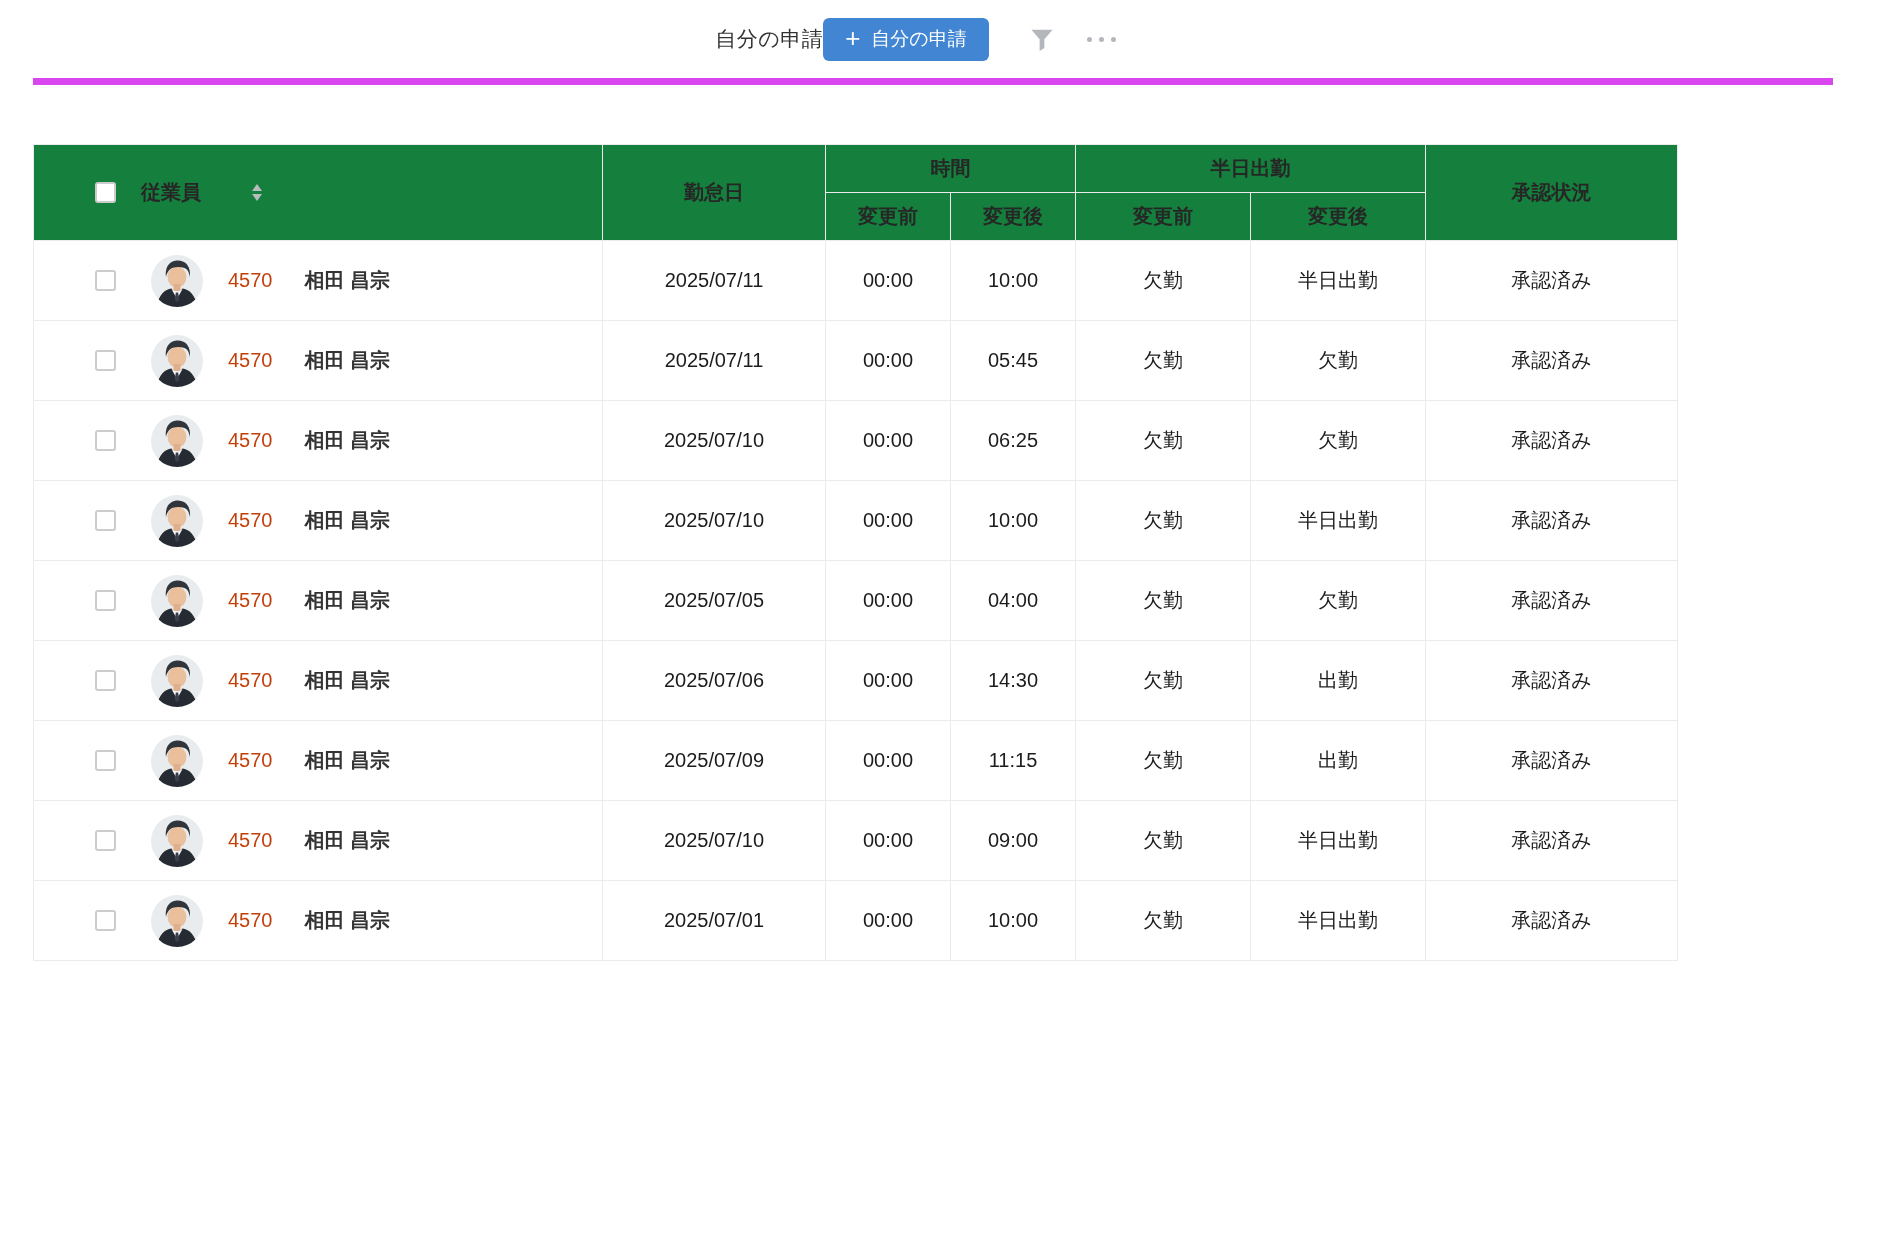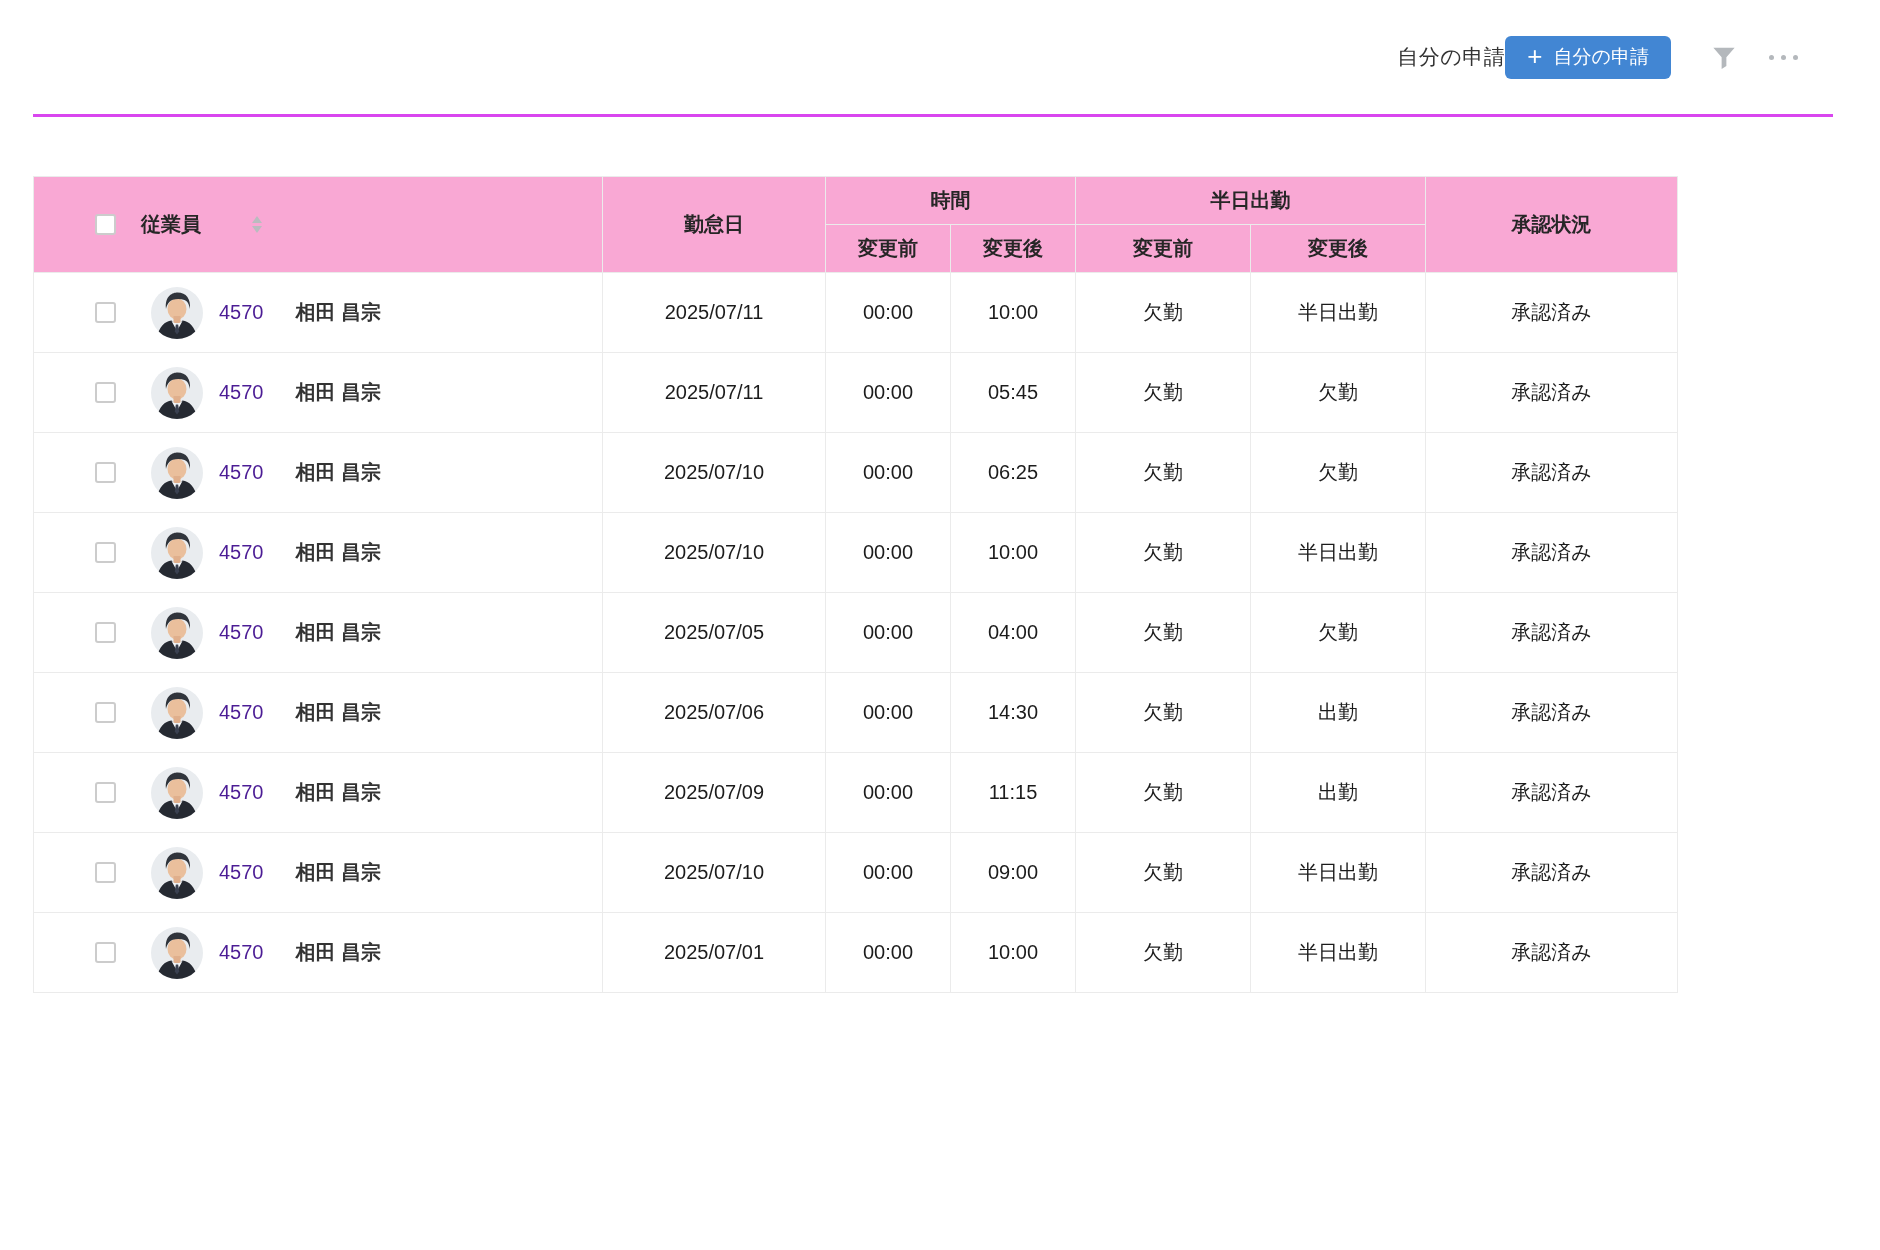--- a/index.html
+++ b/index.html
@@ -6,25 +6,25 @@
   html, body {
     width: 1880px; height: 1250px;
     background: #ffffff;
     font-family: "Liberation Sans", "DejaVu Sans", sans-serif;
     overflow: hidden;
   }
   .page { padding: 0 47px 0 33px; }
 
   
   .header-bar {
-    height: 117px;
+    height: 85px;
     display: flex;
     align-items: center;
-    justify-content: flex-end;
-    border-bottom: 3px solid #d946ef;
+    justify-content: center;
+    border-bottom: 7px solid #d946ef;
   }
   .page-title {
     font-size: 21px;
     font-weight: 500;
     color: #333333;
     letter-spacing: 0.5px;
   }
   .toolbar { display: flex; align-items: center; }
   .add-btn {
     display: inline-flex;
@@ -78,21 +78,21 @@
   table.requests th, table.requests td {
     border: 1px solid #ebebeb;
     text-align: center;
     vertical-align: middle;
   }
   table.requests thead th {
     height: 48px;
     font-size: 20px;
     font-weight: 700;
     color: #262626;
-    background: #f9a8d4;
+    background: #15803d;
   }
   table.requests tbody td {
     height: 80px;
     font-size: 20px;
     font-weight: 500;
     color: #1c1c1c;
   }
   .th-emp, .td-emp { text-align: left; }
   .emp-flex {
     display: flex;
@@ -130,21 +130,21 @@
     border-top: 7px solid #b9bcbf;
   }
   .avatar {
     width: 52px; height: 52px;
     border-radius: 50%;
     overflow: hidden;
     margin-left: 35px;
     flex: 0 0 auto;
     display: block;
   }
-  .emp-id { color: #4c1d95; margin-left: 16px; font-weight: 400; }
+  .emp-id { color: #c2410c; margin-left: 25px; font-weight: 400; }
   .emp-name { color: #333333; margin-left: 32px; font-weight: 600; }
   td.approval { color: var(--approved-green, #1db584); font-weight: 500; }
 </style>
 </head>
 <body>
 
 <div class="page">
 
   <div class="header-bar">
     <h1 class="page-title">自分の申請</h1>

